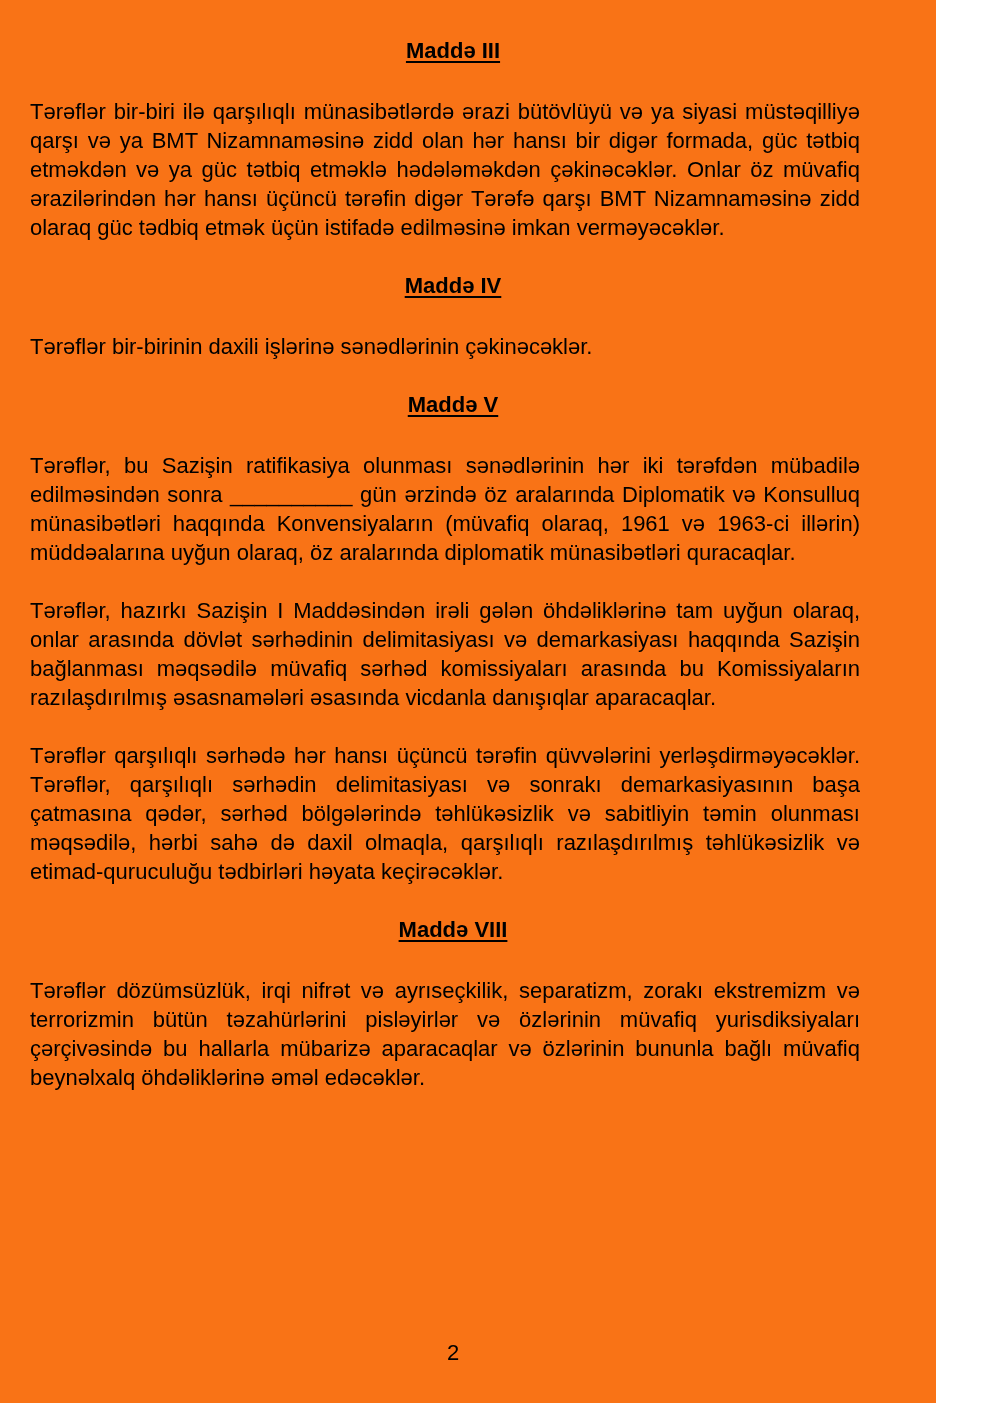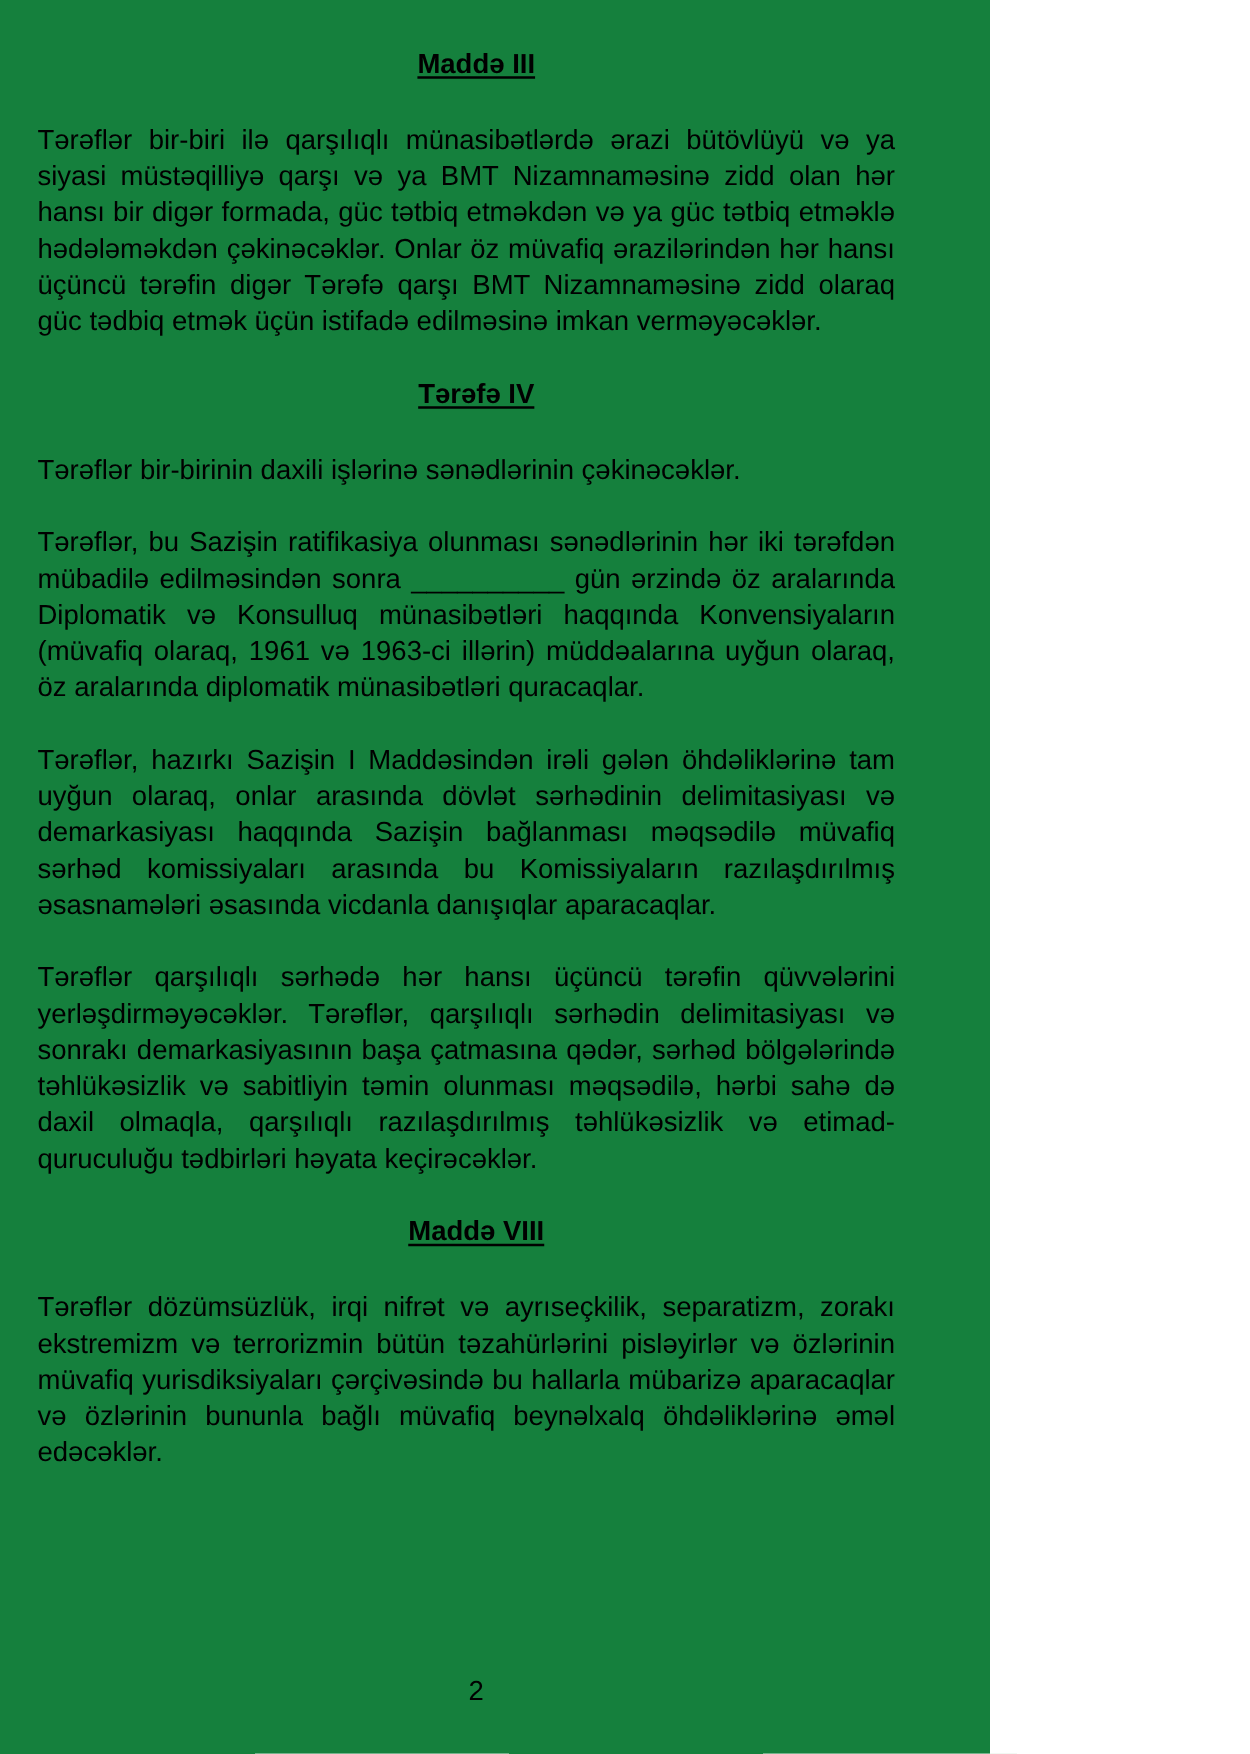--- a/index.html
+++ b/index.html
@@ -2,25 +2,25 @@
 <html><head>
 <meta charset="utf-8">
 <style>
   html, body {
     margin: 0;
     padding: 0;
     background: #ffffff;
   }
   .page {
     position: relative;
-    width: 792px;
+    width: 936px;
     height: 1403px;
     box-sizing: border-box;
     padding: 36px 60px 0 30px;
-    background: #15803d;
+    background: #f97316;
     color: #000000;
     font-family: "Liberation Sans", "DejaVu Sans", sans-serif;
     font-size: 22px;
     line-height: 29px;
     overflow: hidden;
   }
   .article-heading {
     margin: 0 0 32px 0;
     font-size: 22px;
     font-weight: bold;
@@ -47,25 +47,26 @@
 <body>
 
 <div class="page">
 
   <section>
     <h2 class="article-heading">Maddə III</h2>
     <p class="article-body">Tərəflər bir-biri ilə qarşılıqlı münasibətlərdə ərazi bütövlüyü və ya siyasi müstəqilliyə qarşı və ya BMT Nizamnaməsinə zidd olan hər hansı bir digər formada, güc tətbiq etməkdən və ya güc tətbiq etməklə hədələməkdən çəkinəcəklər. Onlar öz müvafiq ərazilərindən hər hansı üçüncü tərəfin digər Tərəfə qarşı BMT Nizamnaməsinə zidd olaraq güc tədbiq etmək üçün istifadə edilməsinə imkan verməyəcəklər.</p>
   </section>
 
   <section>
-    <h2 class="article-heading">Tərəfə IV</h2>
+    <h2 class="article-heading">Maddə IV</h2>
     <p class="article-body">Tərəflər bir-birinin daxili işlərinə sənədlərinin çəkinəcəklər.</p>
   </section>
 
   <section>
+    <h2 class="article-heading">Maddə V</h2>
     <p class="article-body">Tərəflər, bu Sazişin ratifikasiya olunması sənədlərinin hər iki tərəfdən mübadilə edilməsindən sonra __________ gün ərzində öz aralarında Diplomatik və Konsulluq münasibətləri haqqında Konvensiyaların (müvafiq olaraq, 1961 və 1963-ci illərin) müddəalarına uyğun olaraq, öz aralarında diplomatik münasibətləri quracaqlar.</p>
   </section>
 
   <section>
     <p class="article-body">Tərəflər, hazırkı Sazişin I Maddəsindən irəli gələn öhdəliklərinə tam uyğun olaraq, onlar arasında dövlət sərhədinin delimitasiyası və demarkasiyası haqqında Sazişin bağlanması məqsədilə müvafiq sərhəd komissiyaları arasında bu Komissiyaların razılaşdırılmış əsasnamələri əsasında vicdanla danışıqlar aparacaqlar.</p>
   </section>
 
   <section>
     <p class="article-body">Tərəflər qarşılıqlı sərhədə hər hansı üçüncü tərəfin qüvvələrini yerləşdirməyəcəklər. Tərəflər, qarşılıqlı sərhədin delimitasiyası və sonrakı demarkasiyasının başa çatmasına qədər, sərhəd bölgələrində təhlükəsizlik və sabitliyin təmin olunması məqsədilə, hərbi sahə də daxil olmaqla, qarşılıqlı razılaşdırılmış təhlükəsizlik və etimad-quruculuğu tədbirləri həyata keçirəcəklər.</p>
   </section>

